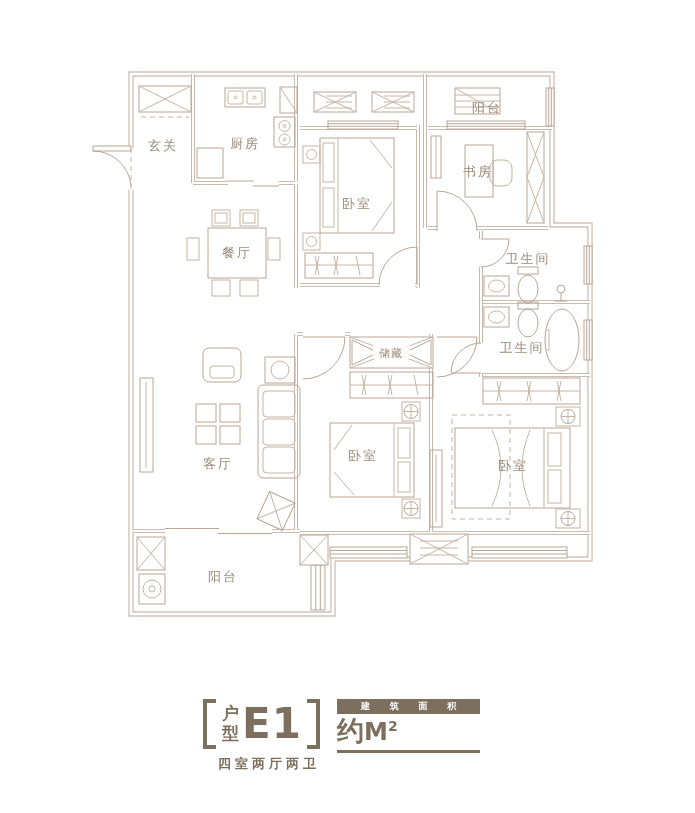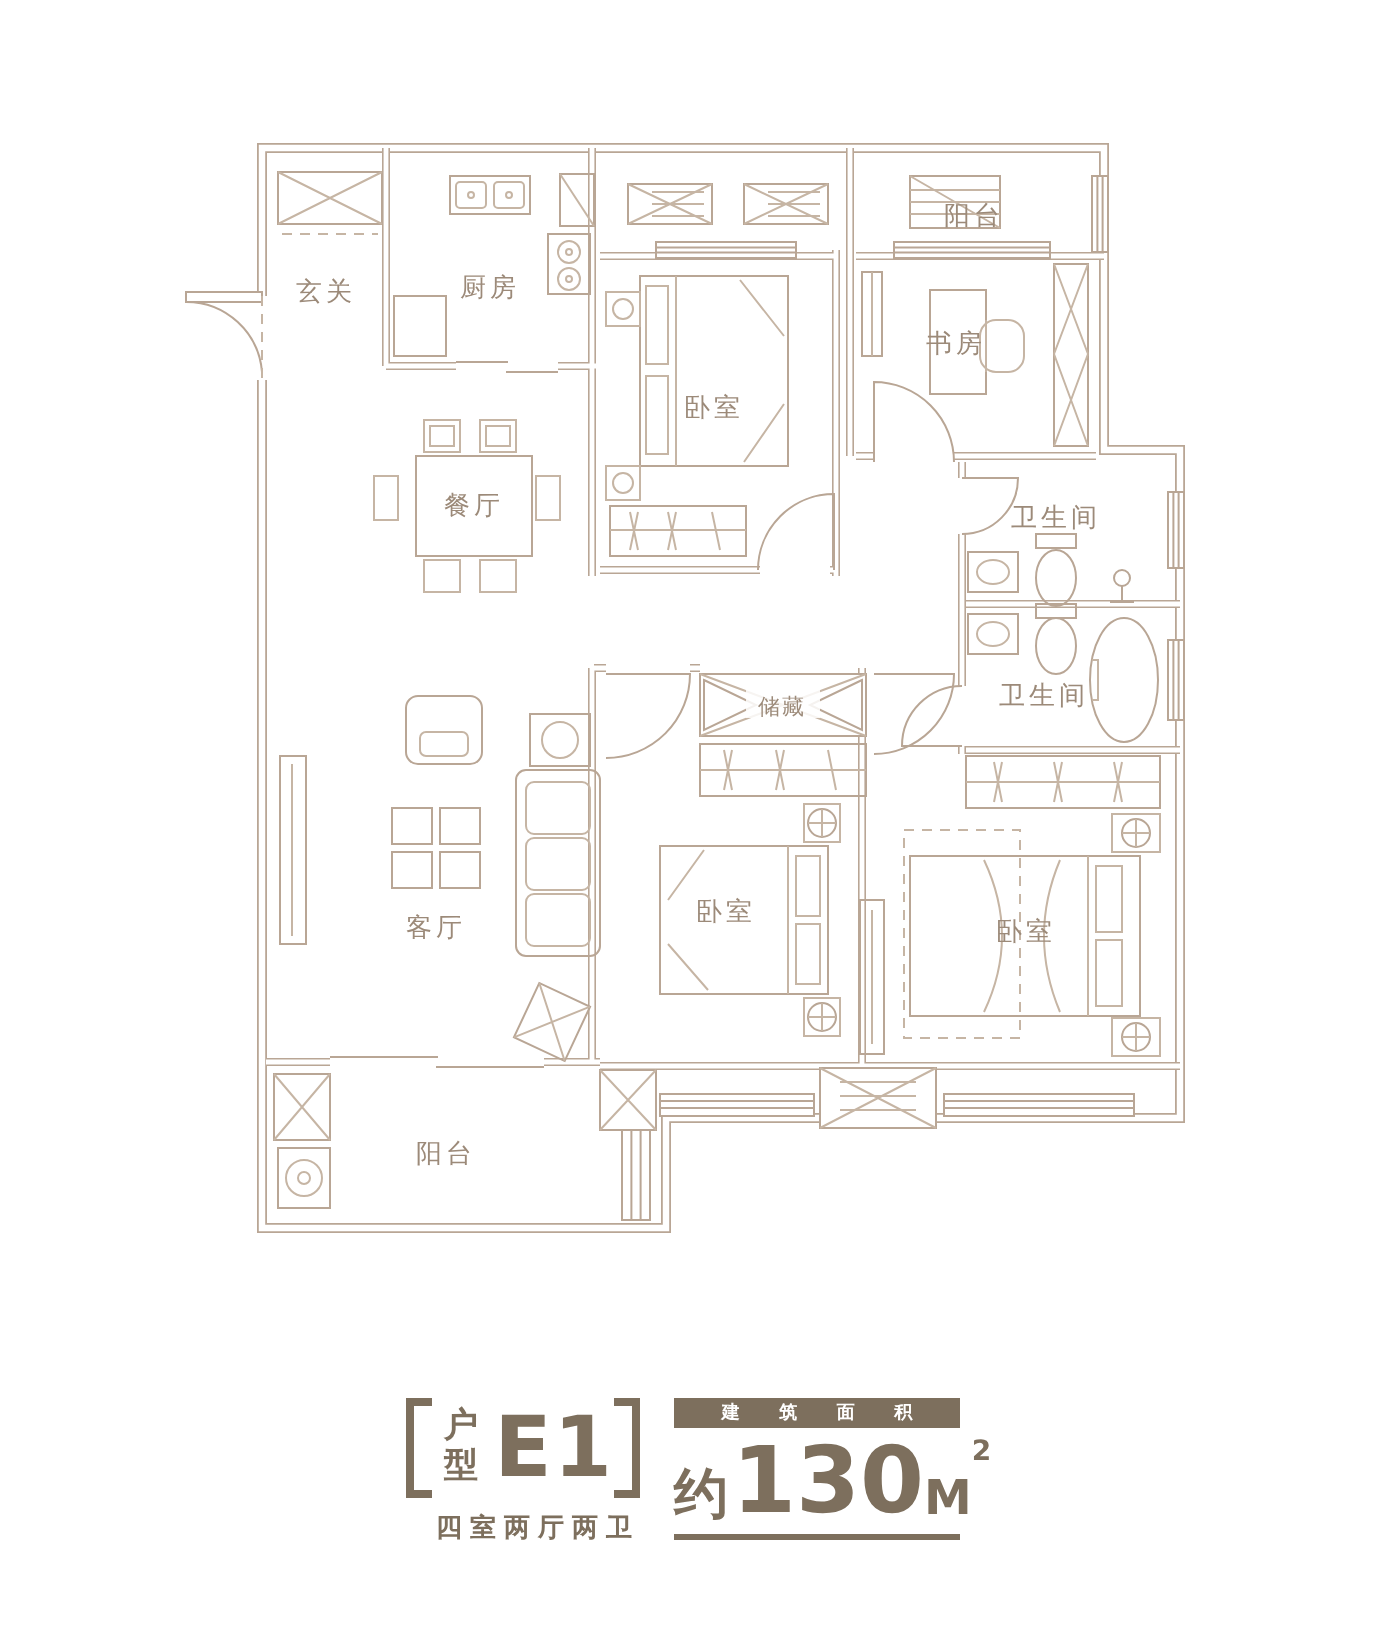--- a/index.html
+++ b/index.html
@@ -28,21 +28,21 @@
   .room-label.small{font-size:11px;letter-spacing:1px;}
   
   .title-wrap{position:absolute;left:203px;top:699px;display:flex;align-items:flex-start;color:var(--title);}
   .unit-group{width:117px;}
   .unit-line{display:flex;align-items:stretch;height:50px;}
   .bracket{width:9px;border:4px solid var(--title);}
   .bracket.l{border-right:none;}
   .bracket.r{border-left:none;}
   .type-stack{display:flex;flex-direction:column;justify-content:center;font-size:17px;font-weight:bold;
               line-height:1.15;padding:0 3px 0 6px;letter-spacing:0;}
-  .unit-code{font-size:42px;font-weight:bold;line-height:50px;letter-spacing:1px;flex:1;text-align:right;}
+  .unit-code{font-size:42px;font-weight:bold;line-height:50px;letter-spacing:1px;flex:1;text-align:left;}
   .layout-summary{margin-top:6px;font-size:13px;letter-spacing:4px;white-space:nowrap;font-weight:bold;text-align:right;}
   .area-group{margin-left:17px;width:143px;border-bottom:3px solid var(--title);padding-bottom:4px;}
   .area-label-box{background:var(--title);color:var(--box-text);font-size:9px;font-weight:bold;
                   height:15px;display:flex;align-items:center;justify-content:space-around;padding:0 14px;}
   .area-row{display:flex;align-items:flex-end;margin-top:3px;line-height:1;}
   .area-prefix{font-size:27px;font-weight:bold;padding-bottom:2px;}
   .area-value{font-size:46px;font-weight:bold;letter-spacing:0px;margin-left:2px;}
   .area-unit{font-size:24px;font-weight:bold;padding-bottom:2px;}
   .area-sup{font-size:14px;font-weight:bold;align-self:flex-start;margin-top:2px;}
 </style>
@@ -343,20 +343,19 @@
     </div>
     <div class="area-group">
       <div class="area-label-box">
         <span>建</span>
         <span>筑</span>
         <span>面</span>
         <span>积</span>
       </div>
       <div class="area-row">
         <span class="area-prefix">约</span>
-        <span class="area-value">130</span>
         <span class="area-unit">M</span>
         <span class="area-sup">2</span>
       </div>
     </div>
   </div>
 
 </div>
 
 </body></html>

